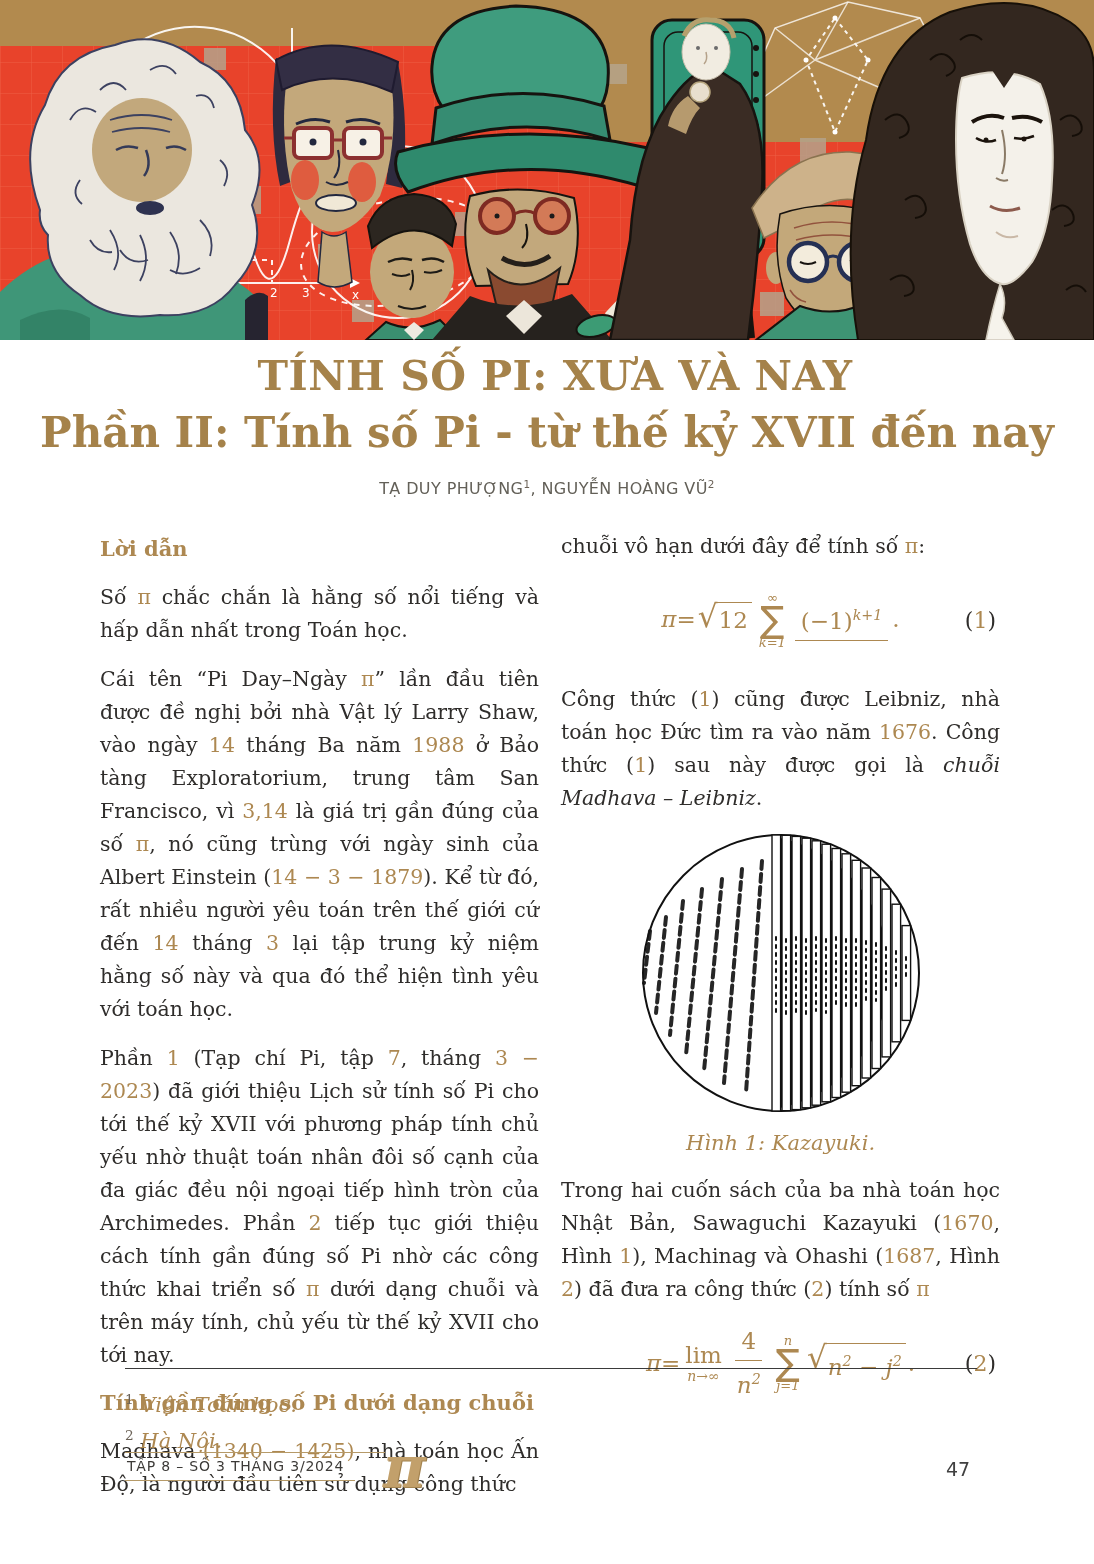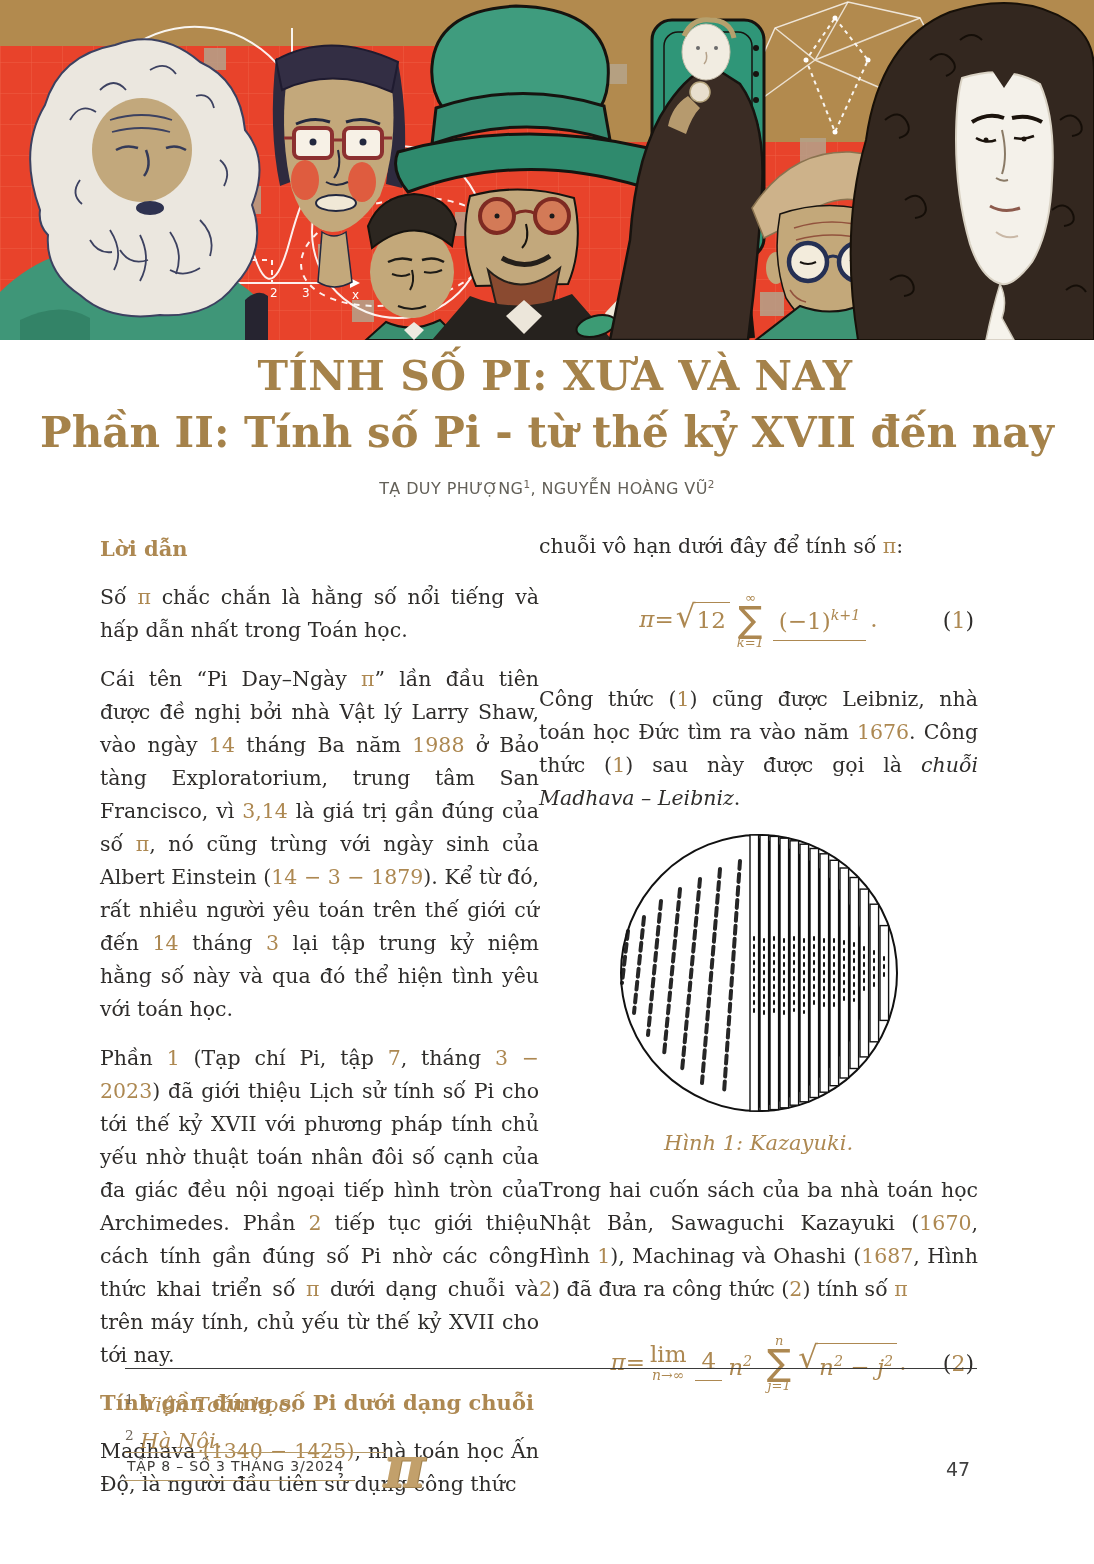--- a/index.html
+++ b/index.html
@@ -13,40 +13,40 @@
   .hero{position:absolute;top:0;left:0;width:1094px;height:340px;display:block;}
   
   .title1{position:absolute;top:352px;left:8px;width:100%;text-align:center;
           font-size:41px;font-weight:bold;color:var(--title);letter-spacing:.5px;}
   .title2{position:absolute;top:408px;left:0;width:100%;text-align:center;
           font-size:42px;font-weight:bold;color:var(--title);}
   .authors{position:absolute;top:478px;left:0;width:100%;text-align:center;
            font-family:"DejaVu Sans",sans-serif;font-size:16px;color:#636058;letter-spacing:.4px;}
   .authors sup{font-size:62%;}
   
-  .content{position:absolute;top:530px;left:100px;width:900px;display:flex;}
+  .content{position:absolute;top:530px;left:100px;width:900px;display:flex;gap:22px;}
   .col{width:439px;font-size:20.5px;line-height:33px;text-align:justify;}
   .col p{margin:0 0 16px 0;}
   h3.gold{font-size:21px;line-height:30px;color:var(--accent);font-weight:bold;margin:4px 0 17px 0;text-align:left;}
   h3.gold2{margin-top:10px;}
   .seg-g{color:var(--accent);}
   .seg-i{font-style:italic;}
   .seg-gi{color:var(--accent);font-style:italic;}
   sup.seg-s{font-size:65%;color:#6b6257;}
   
   .formula{position:relative;display:flex;justify-content:center;align-items:center;
            margin:14px 0 20px 0;color:var(--accent);font-size:23px;min-height:86px;text-align:center;}
   .f-main{display:inline-flex;align-items:center;font-style:italic;}
   .f-main .up{font-style:normal;}
   .limop,.bigop{display:inline-flex;flex-direction:column;align-items:center;line-height:1;margin:0 5px;}
   .limop .t{font-style:normal;font-size:23px;}
   .limop .b{font-size:14px;margin-top:2px;}
   .bigop .lim{font-size:13px;font-style:italic;}
   .bigop .op-sym{font-size:36px;line-height:.9;font-family:"DejaVu Sans",sans-serif;font-style:normal;}
-  .frac{display:inline-flex;flex-direction:row;align-items:center;margin:0 4px;vertical-align:middle;}
+  .frac{display:inline-flex;flex-direction:column;align-items:center;margin:0 4px;vertical-align:middle;}
   .frac .num{padding:0 6px 2px 6px;border-bottom:1.6px solid currentColor;}
   .frac .den{padding:2px 6px 0 6px;}
   .sqrt{display:inline-flex;align-items:flex-start;margin:0 2px;}
   .sqrt .rad{font-size:1.35em;line-height:1;font-family:"DejaVu Sans",sans-serif;font-style:normal;transform:translateY(-1px);}
   .sqrt .sqrt-body{border-top:1.8px solid currentColor;padding:1px 4px 0 3px;margin-left:-2px;}
   .formula sup{font-size:62%;}
   .eqnum{position:absolute;right:4px;top:50%;transform:translateY(-50%);color:var(--ink);font-size:22px;}
   .eqnum .d{color:var(--accent);}
   .inf{font-family:"DejaVu Sans",sans-serif;font-style:normal;font-size:14px;}
   

